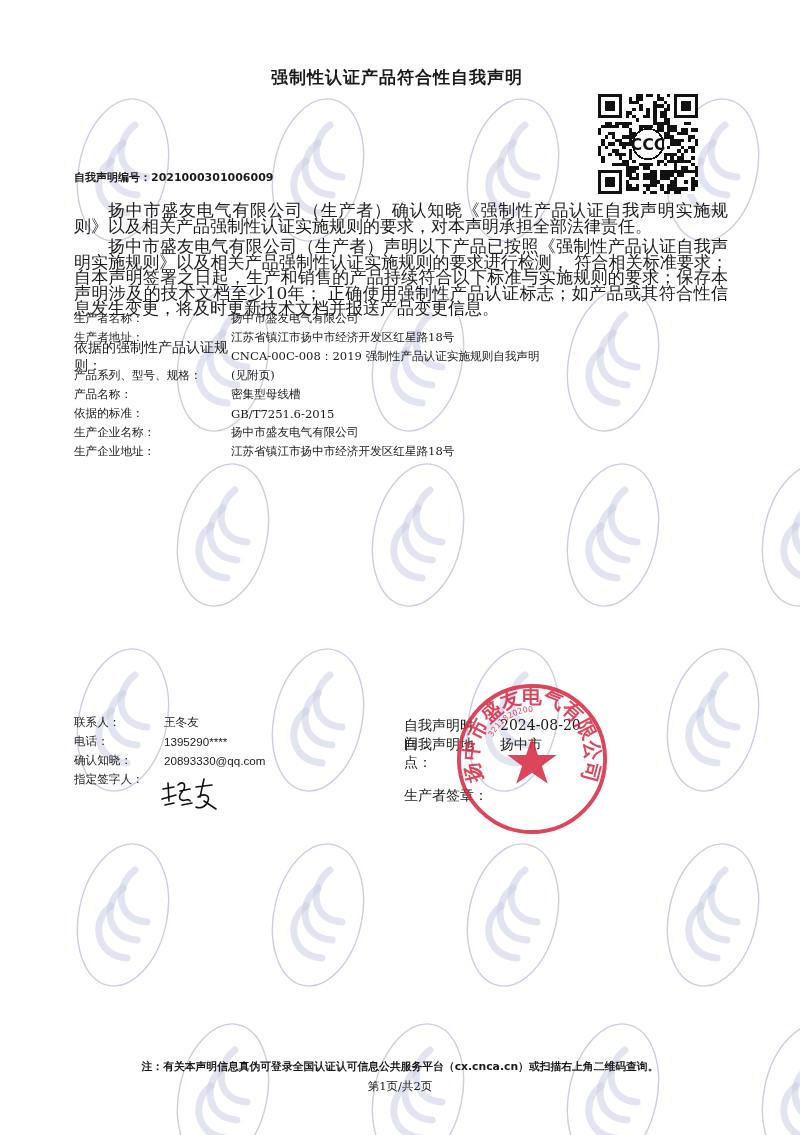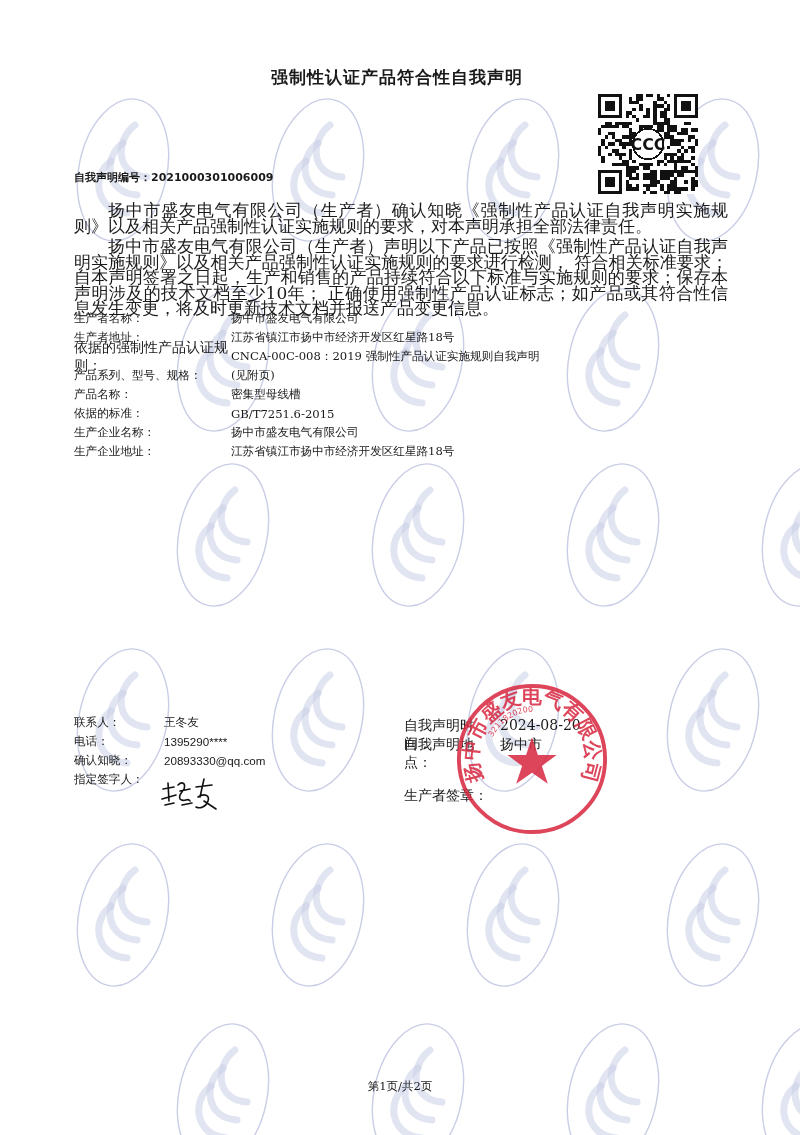--- a/index.html
+++ b/index.html
@@ -567,14 +567,15 @@
     <circle cx="80" cy="80" r="74" fill="none" stroke="#d8263e" stroke-width="4"></circle>
     <text font-size="20" fill="#d8263e" font-family="DejaVu Sans, sans-serif" font-weight="bold">
       <textPath href="#arc-top" startOffset="50%" text-anchor="middle" id="stamp-name-path">扬中市盛友电气有限公司</textPath>
     </text>
     <text font-size="8" fill="#d8263e" font-family="DejaVu Sans, sans-serif">
       <textPath href="#arc-code" id="stamp-code-path">3211820200</textPath>
     </text>
     <polygon points="80,58 86,76 105,76 90,87 96,105 80,94 64,105 70,87 55,76 74,76" fill="#d8263e"></polygon>
   </svg>
 
+  <div class="footnote">注：有关本声明信息真伪可登录全国认证认可信息公共服务平台（cx.cnca.cn）或扫描右上角二维码查询。</div>
   <div class="pager">第1页/共2页</div>
 </div>
 
 </body></html>

